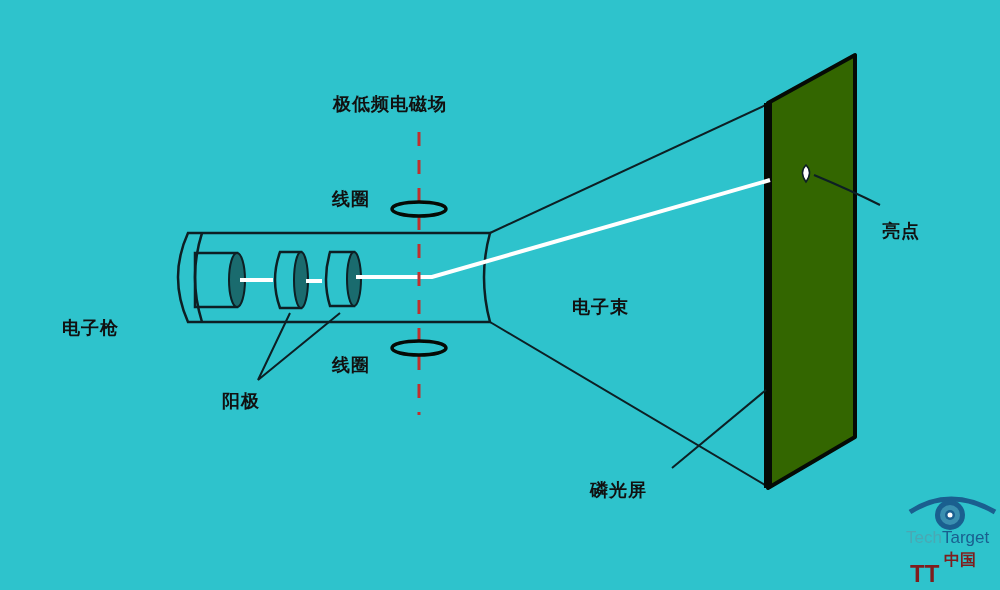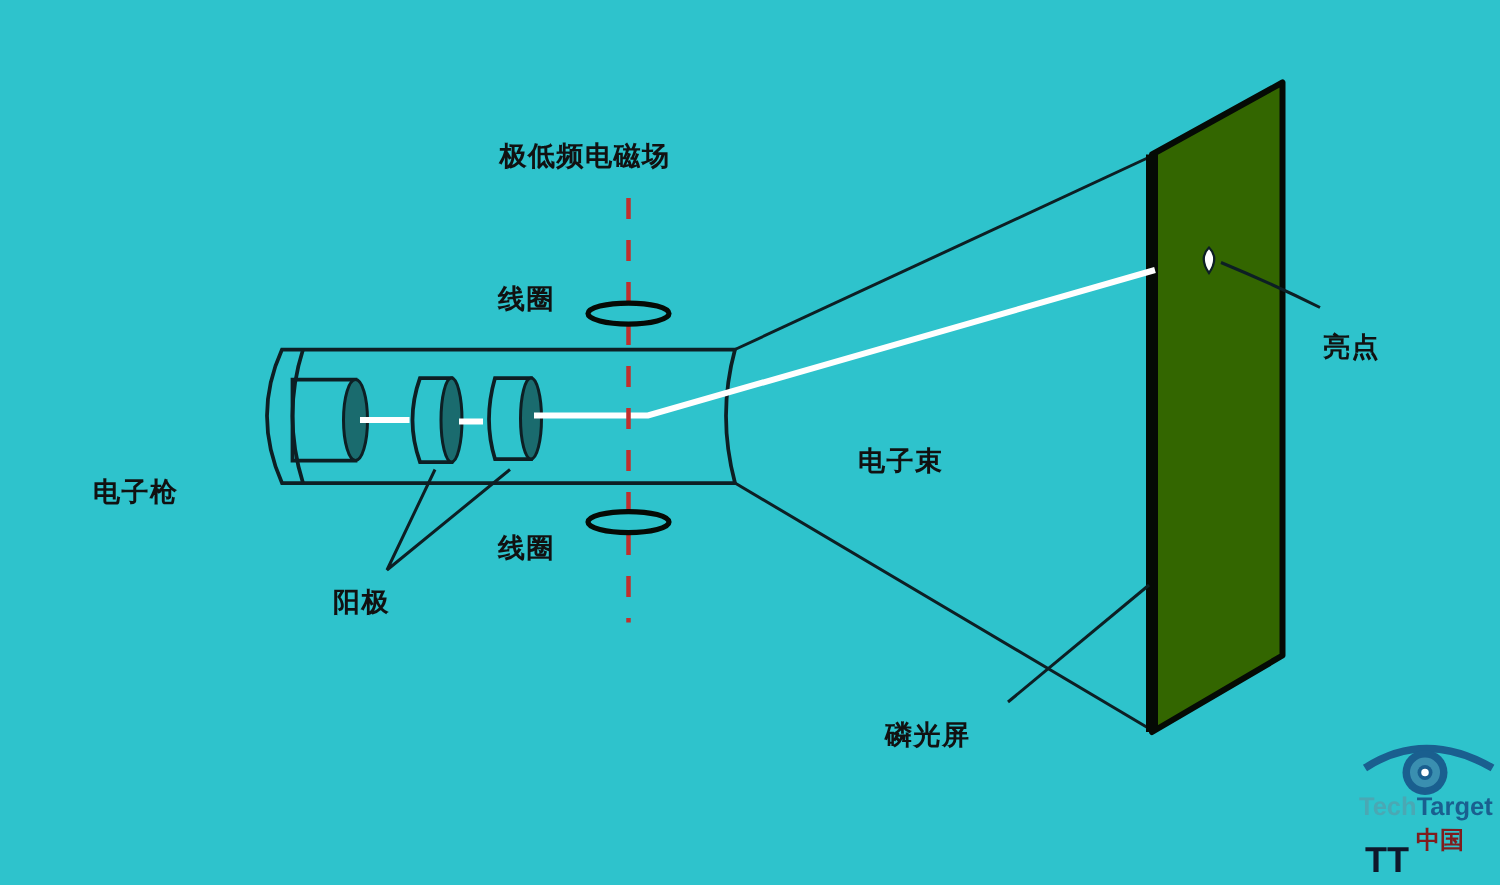--- a/index.html
+++ b/index.html
@@ -2,25 +2,25 @@
 <html><head>
 <meta charset="utf-8">
 <style>
   html, body { margin: 0; padding: 0; }
   body { width: 1000px; height: 590px; background: #2ec3cc; position: relative; overflow: hidden;
          font-family: "DejaVu Sans", sans-serif; }
   svg { position: absolute; left: 0; top: 0; }
   .label { position: absolute; font-weight: bold; font-size: 18px; color: #111; white-space: nowrap;
            font-family: "DejaVu Sans", sans-serif; letter-spacing: 1px; }
   .logo { position: absolute; left: 905px; top: 488px; width: 95px; height: 102px; }
-  .logo-text { position: absolute; left: 906px; top: 528px; font-size: 17px; font-weight: bold;
+  .logo-text { position: absolute; left: 906px; top: 528px; font-size: 17px; font-weight: normal;
                font-family: "Liberation Sans", sans-serif; white-space: nowrap; text-align: center; }
   .logo-tech { color: #4aa8b4; }
   .logo-target { color: #1a5f8f; }
-  .logo-tt { position: absolute; left: 910px; top: 560px; font-size: 24px; font-weight: bold; color: #0f172a;
+  .logo-tt { position: absolute; left: 910px; top: 560px; font-size: 24px; font-weight: bold; color: #7f1d1d;
              font-family: "Liberation Sans", sans-serif; }
   .logo-cn { position: absolute; left: 944px; top: 550px; font-size: 16px; font-weight: bold; color: #7f1d1d;
              font-family: "DejaVu Sans", sans-serif; }
 </style>
 </head>
 <body>
 
 <svg width="1000" height="590" viewBox="0 0 1000 590">
 
   <path d="M490 233 L770 103" stroke="#0d1f24" stroke-width="2" fill="none"></path>

